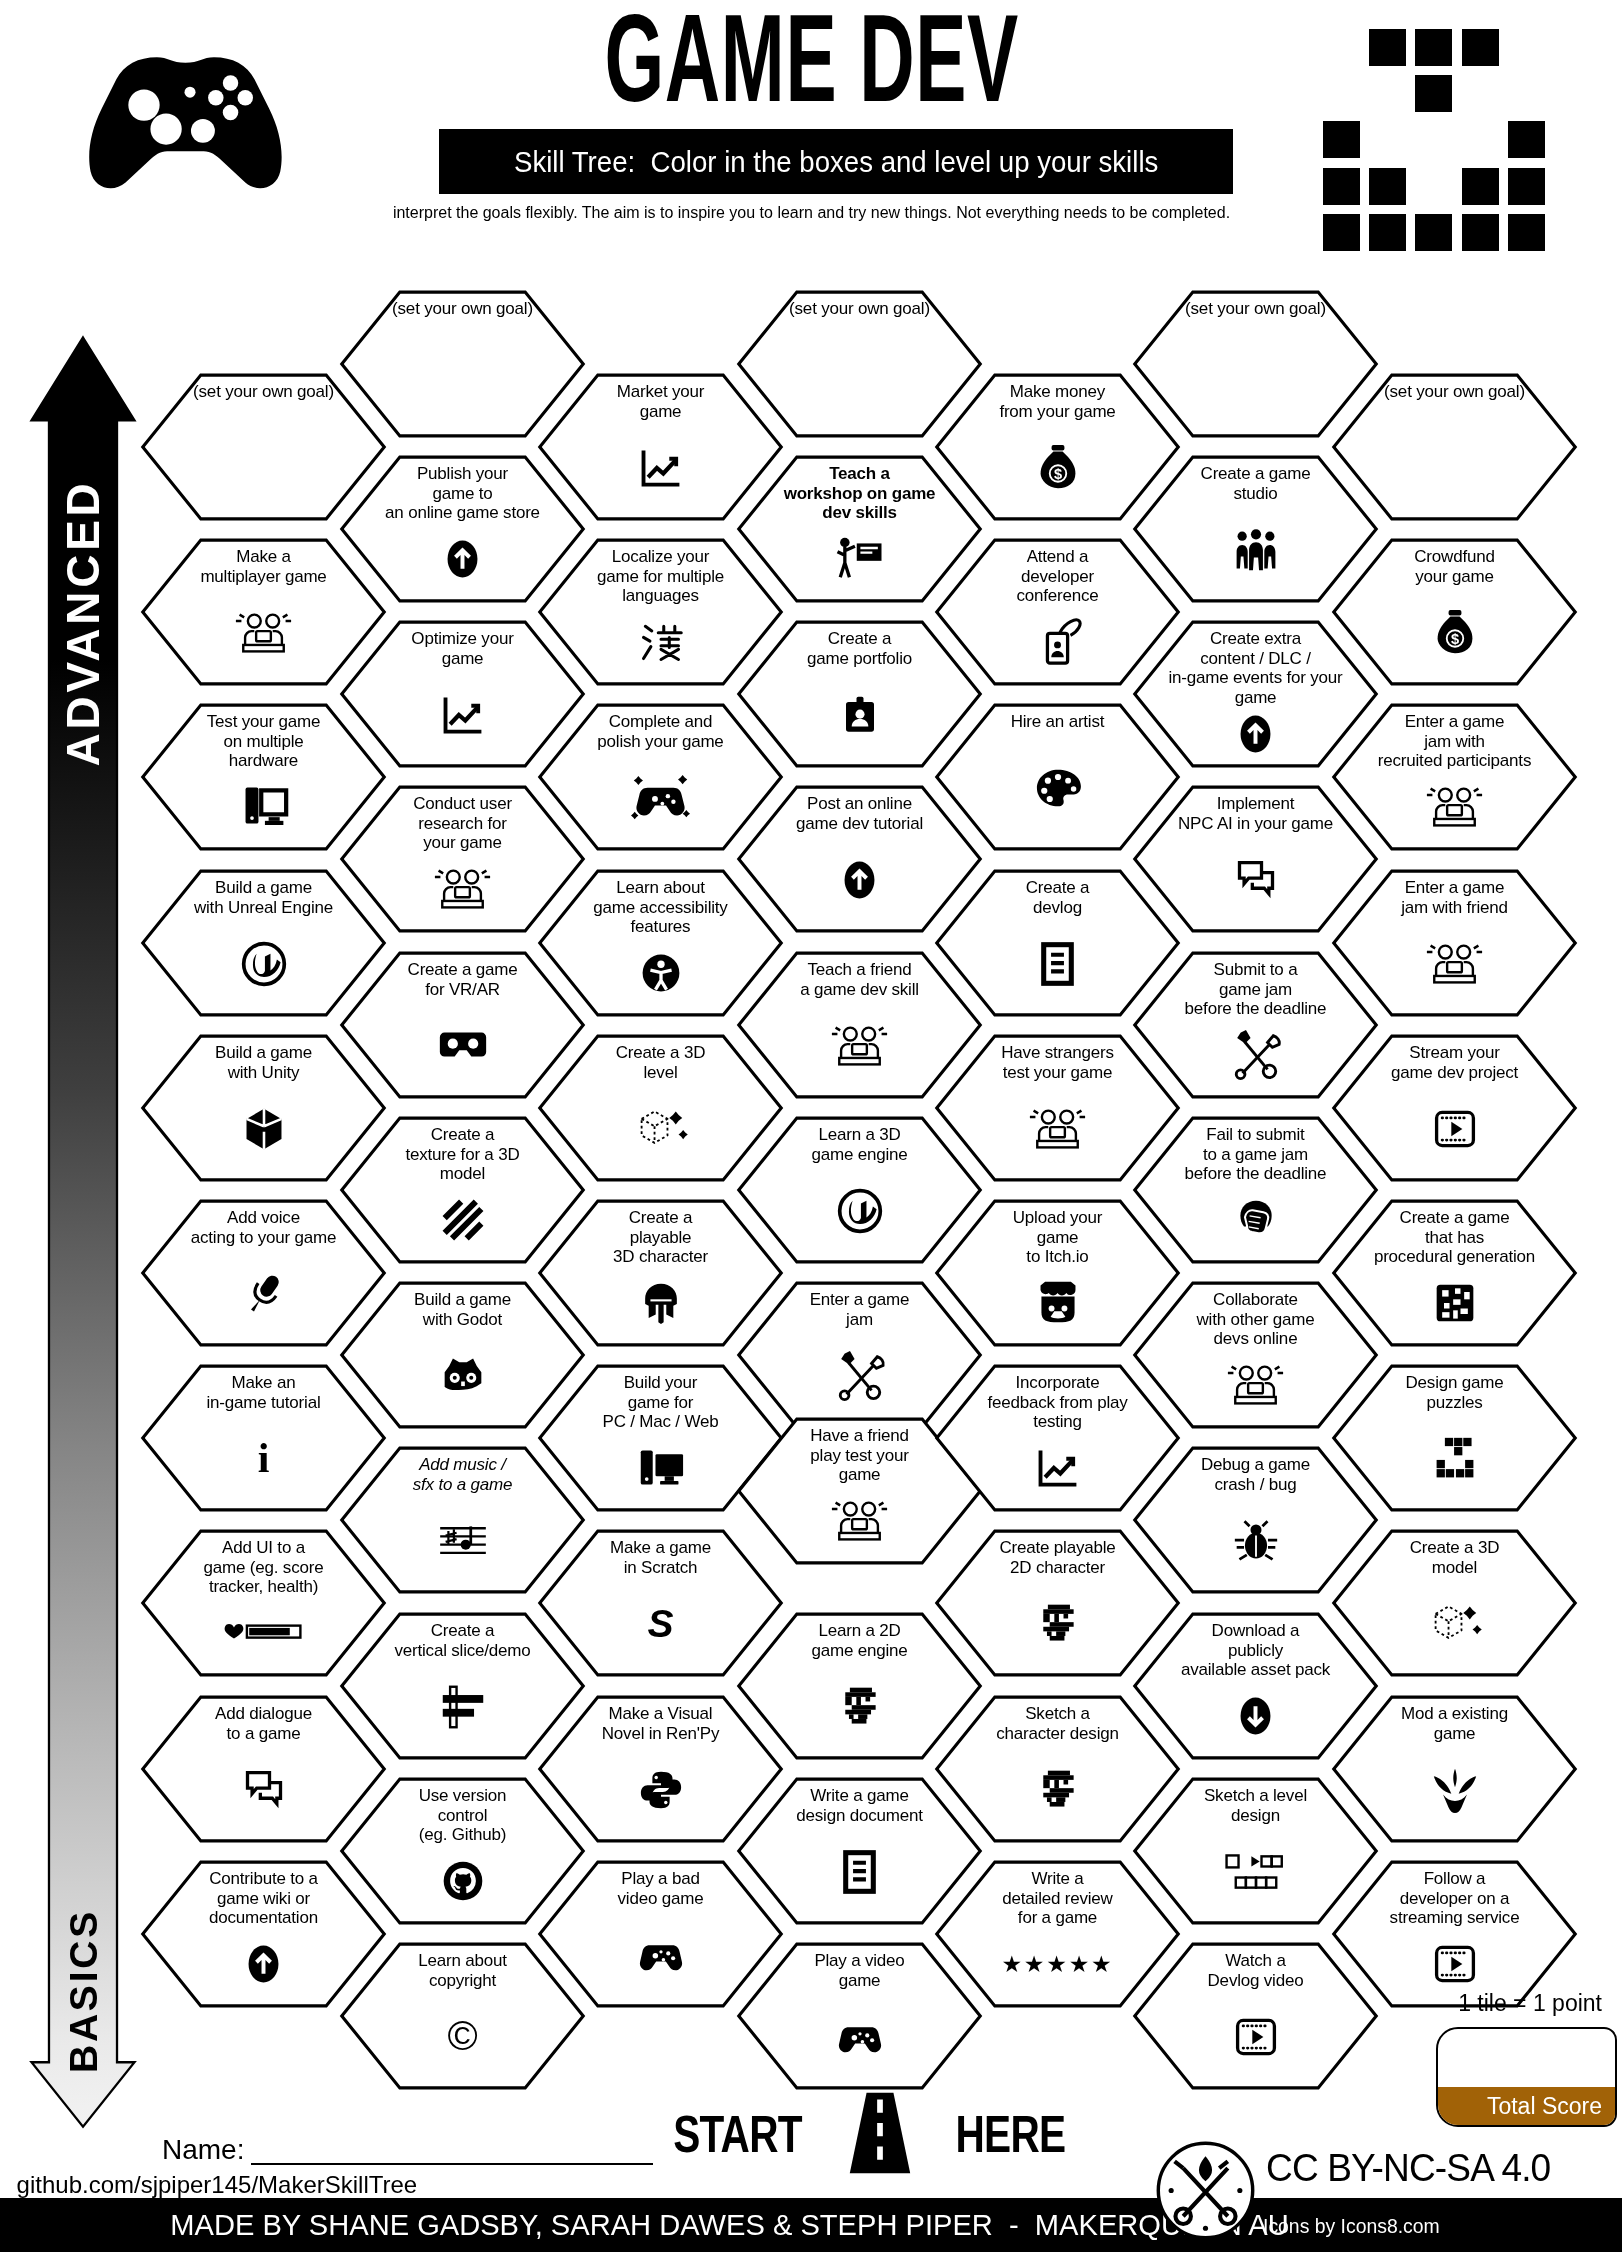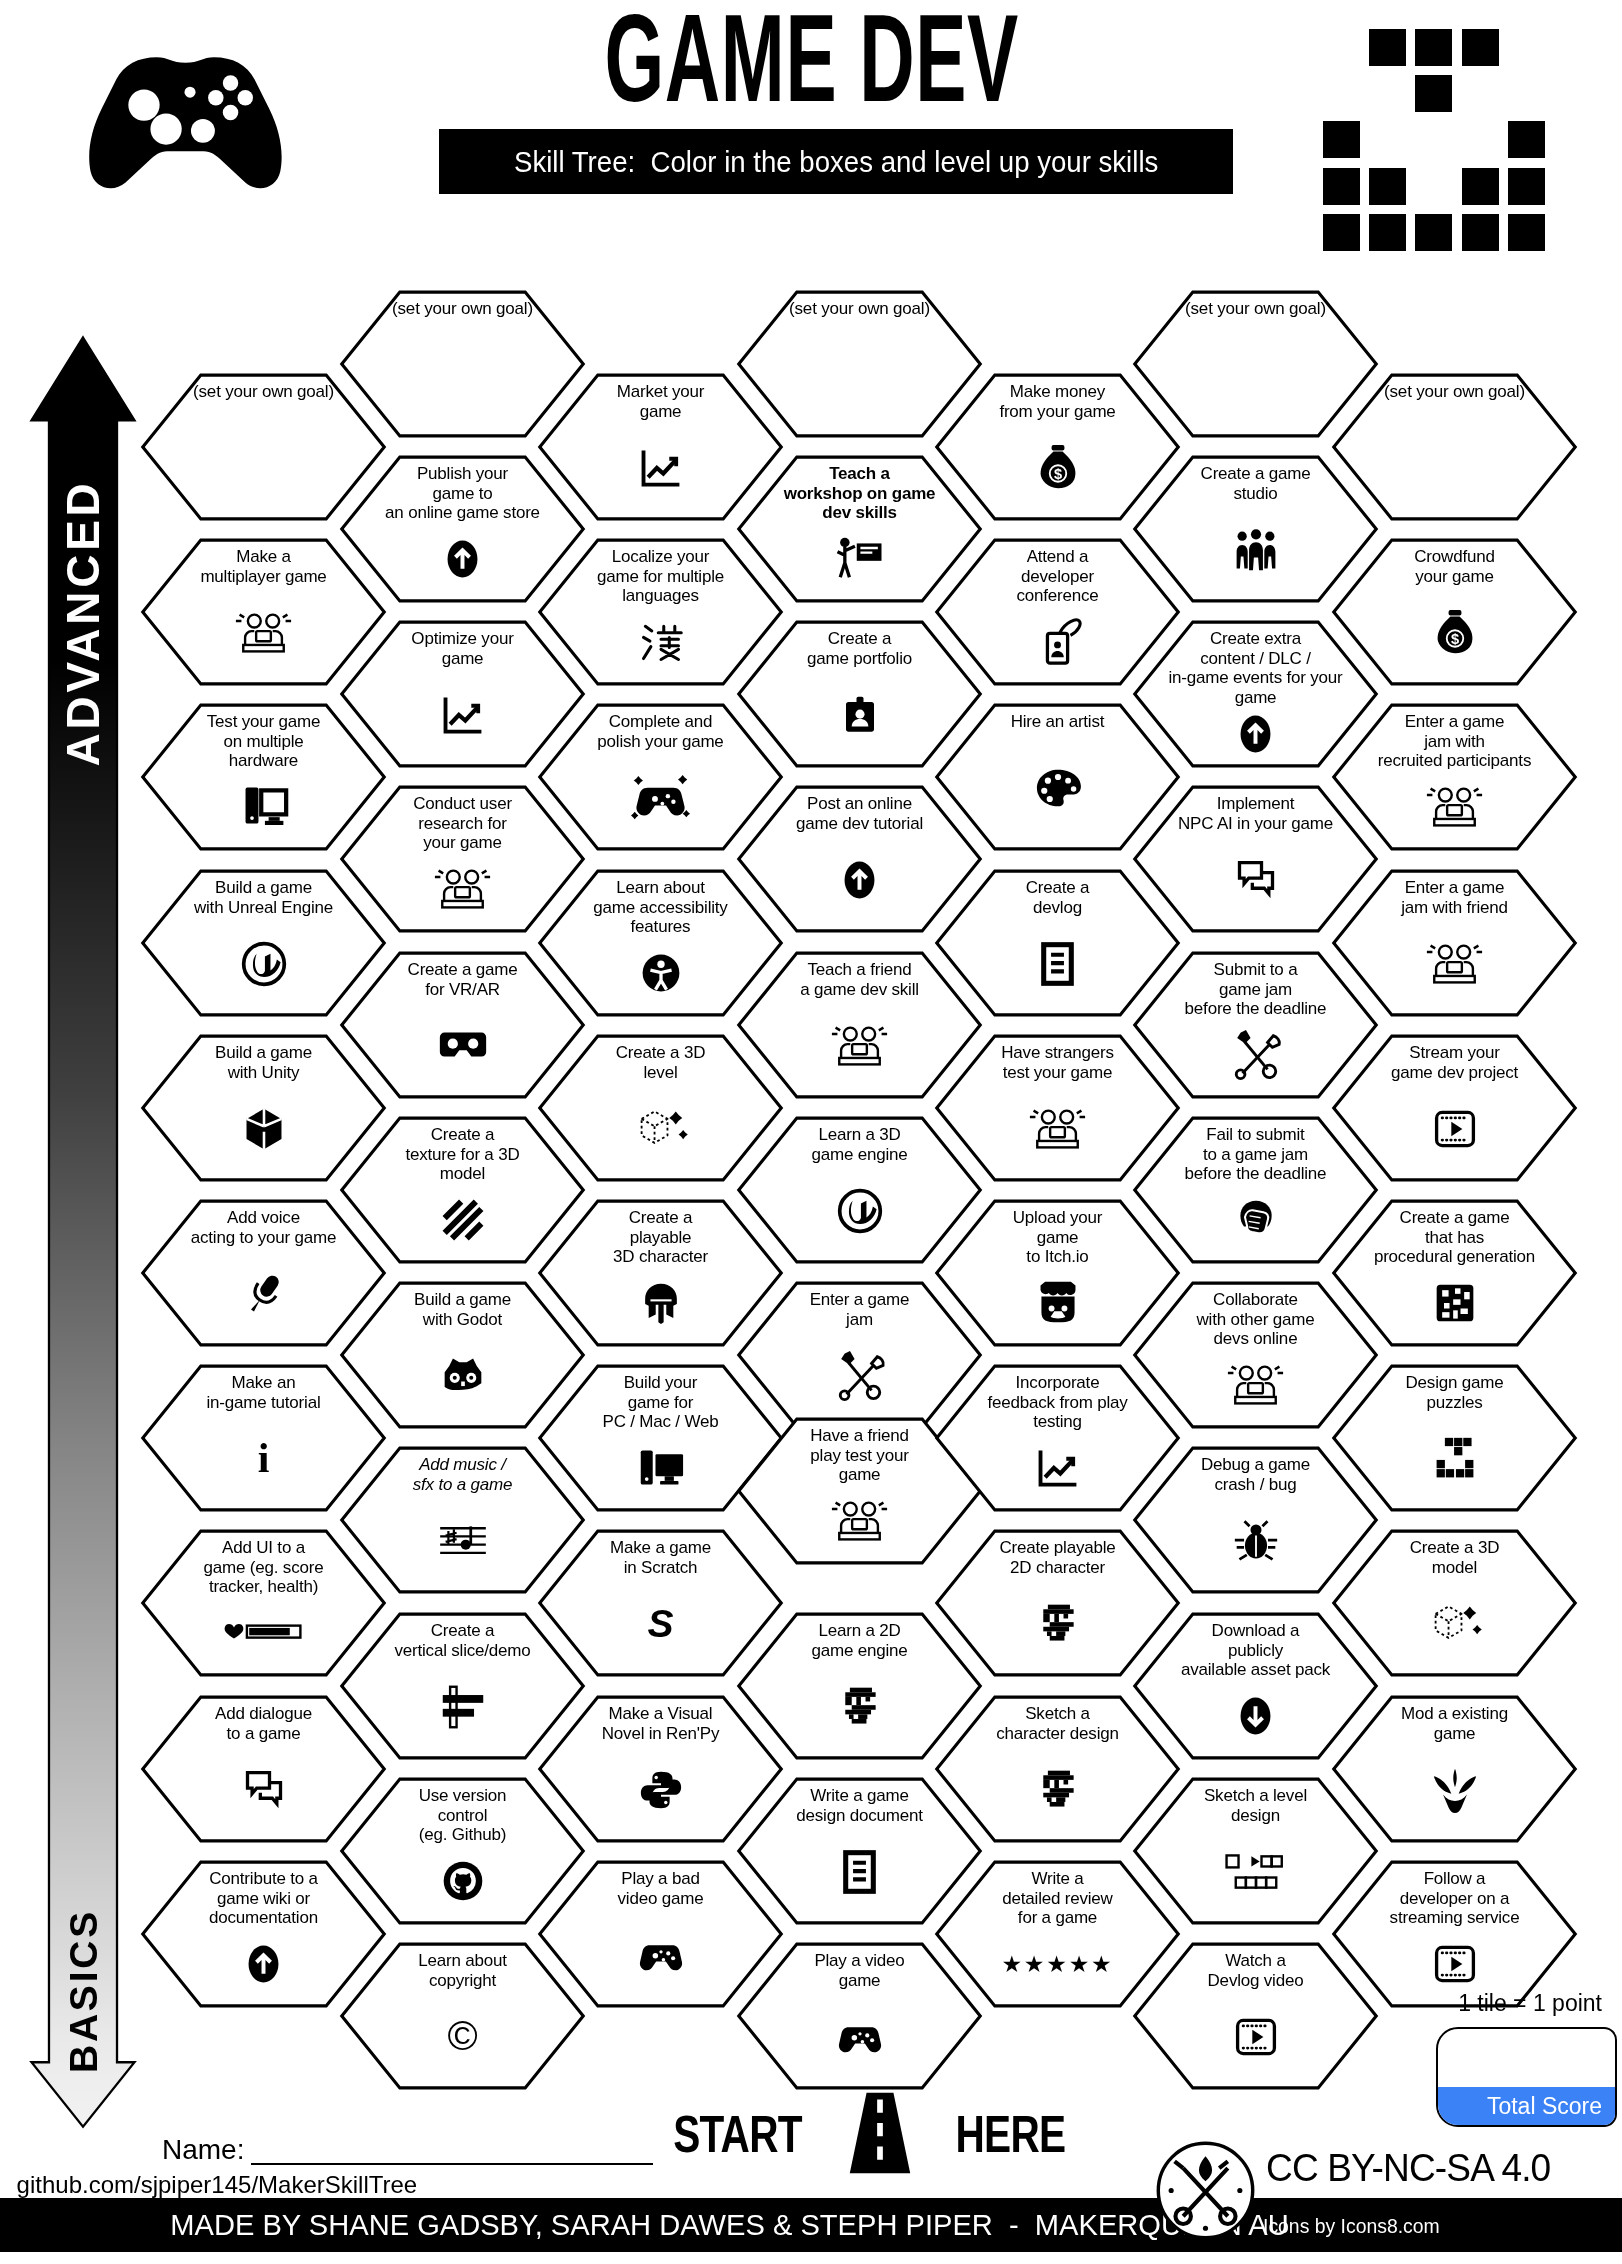--- a/index.html
+++ b/index.html
@@ -45,41 +45,42 @@
   .start-word{font-size:52px;font-weight:bold;transform:scaleX(.78);letter-spacing:-0.9px;}
   #name-label{position:absolute;left:162px;top:2134px;font-size:28px;}
   #name-line{position:absolute;left:251px;top:2132px;width:402px;height:31px;
           border-bottom:2.8px solid #000;}
   #repo-url{position:absolute;left:16.6px;top:2171px;font-size:24px;}
   #tile-note{position:absolute;left:1427px;top:1990px;width:175px;text-align:right;font-size:23px;}
   #score-box{position:absolute;left:1436px;top:2027px;width:181px;height:100px;
           border:2.8px solid #000;border-radius:22px 13px 13px 22px;box-sizing:border-box;
           overflow:hidden;background:#fff;display:flex;flex-direction:column;}
   #score-box .fill{flex:1;}
-  #score-label{height:38px;background:#3b82f6;color:#fff;font-size:23px;display:flex;
+  #score-label{height:38px;background:#a16207;color:#fff;font-size:23px;display:flex;
           align-items:center;justify-content:flex-end;padding-right:13px;}
   #footer-bar{position:absolute;left:0;top:2198px;width:1623px;height:54px;background:#000;}
   #credit{position:absolute;left:268px;top:2198px;width:923px;height:54px;color:#fff;
           font-size:30px;display:flex;align-items:center;justify-content:center;
           white-space:pre;transform:scaleX(.97);}
   #license{position:absolute;left:1266px;top:2146px;width:351px;font-size:39px;
           letter-spacing:-0.9px;transform:scaleX(.95);transform-origin:left;}
   #icons-credit{position:absolute;left:1263px;top:2215px;width:177px;color:#fff;font-size:19.4px;}
   #mq-logo{position:absolute;left:1154px;top:2138px;}
 </style>
 </head>
 <body>
 
 <div id="title-wrap">
   <span id="title">GAME DEV</span>
 </div>
 <div id="banner">
   <span>Skill Tree:  Color in the boxes and level up your skills</span>
 </div>
 <div id="description">
+  <div>interpret the goals flexibly.  The aim is to inspire you to learn and try new things. Not everything needs to be completed.</div>
 </div>
 
 <div style="position:absolute;left:59px;top:48px;">
   <svg width="251" height="186" viewBox="0 0 136 101">
     <path d="M31 17C35 9 43 5 53 5c6 0 8 3 15.5 3S78 5 84 5c10 0 18 4 22 12l8 16c6 12 8 24 6 34-2 9-12 12-19 6L87 60c-3-3-6-4-10-4H60c-4 0-7 1-10 4L36 73c-7 6-17 3-19-6-2-10 0-22 6-34z" fill="#000"></path>
     <circle cx="46" cy="31" r="8.5" fill="#fff"></circle>
       <circle cx="58" cy="44" r="8.5" fill="#fff"></circle>
     <g fill="#fff">
         <circle cx="85" cy="27" r="4.2"></circle>
         <circle cx="93" cy="35" r="4.2"></circle>

